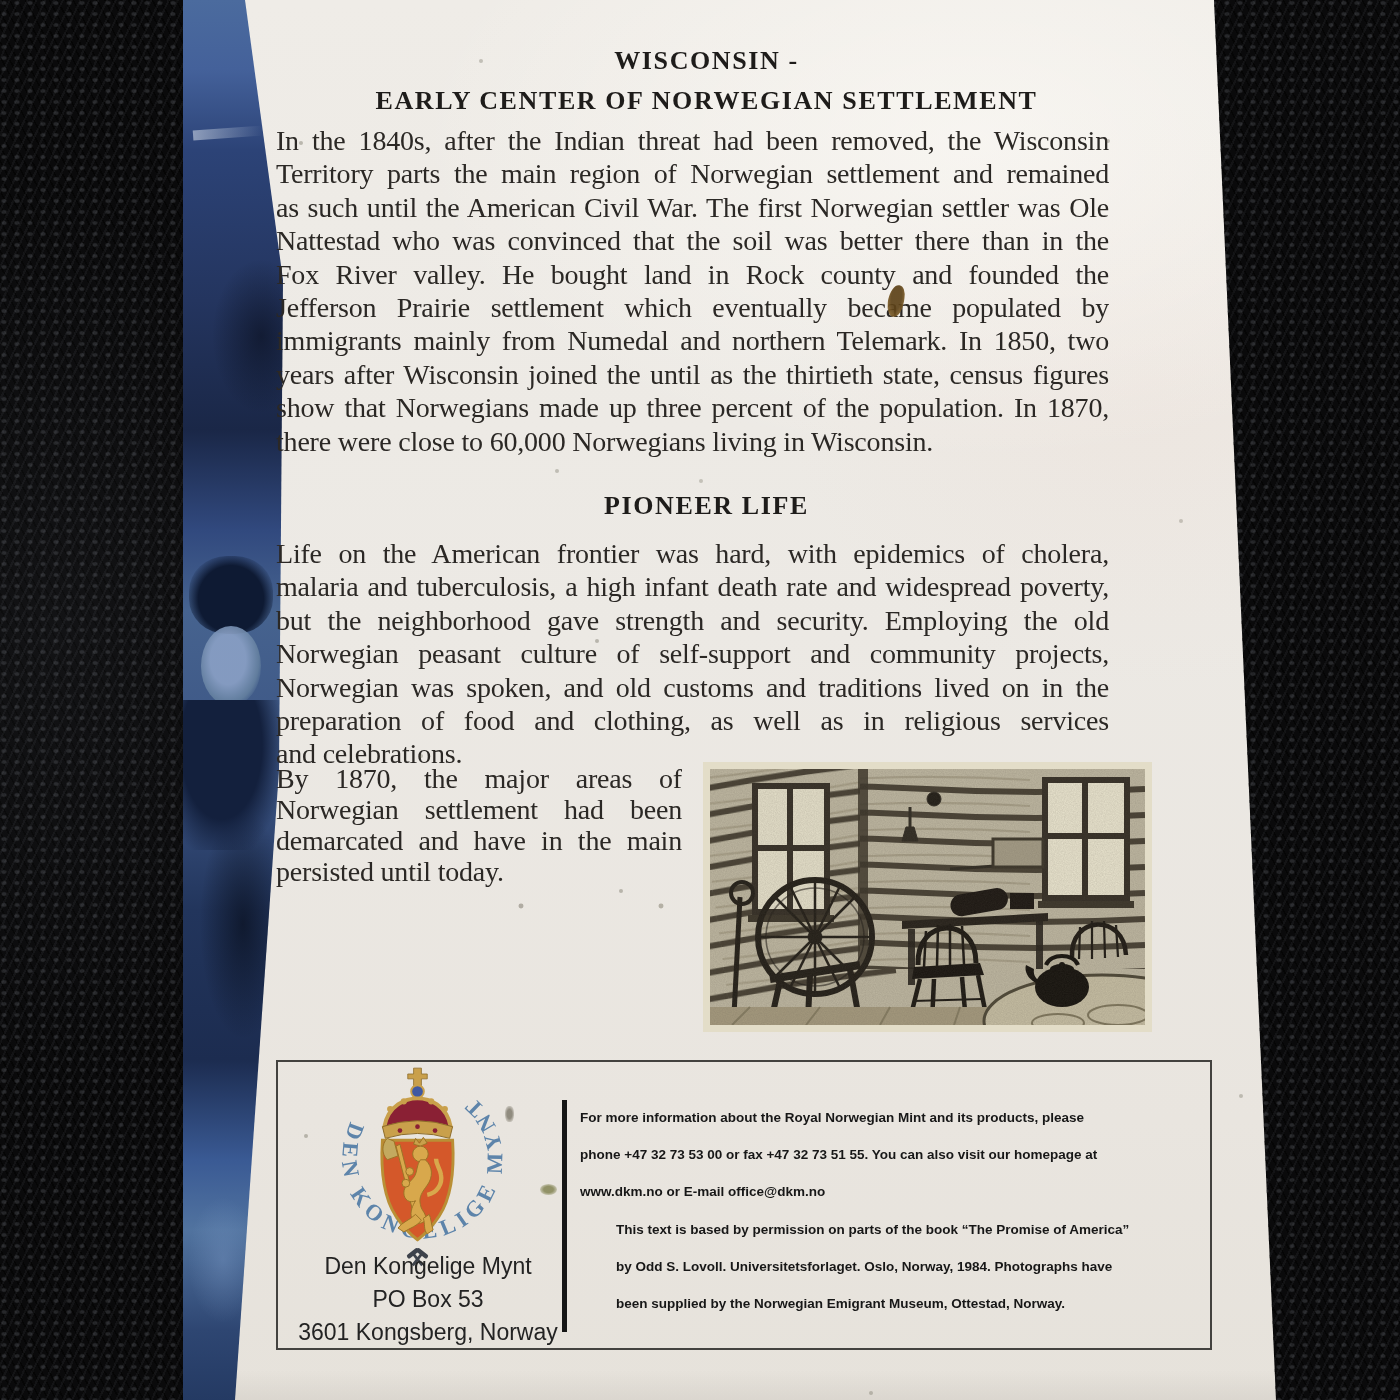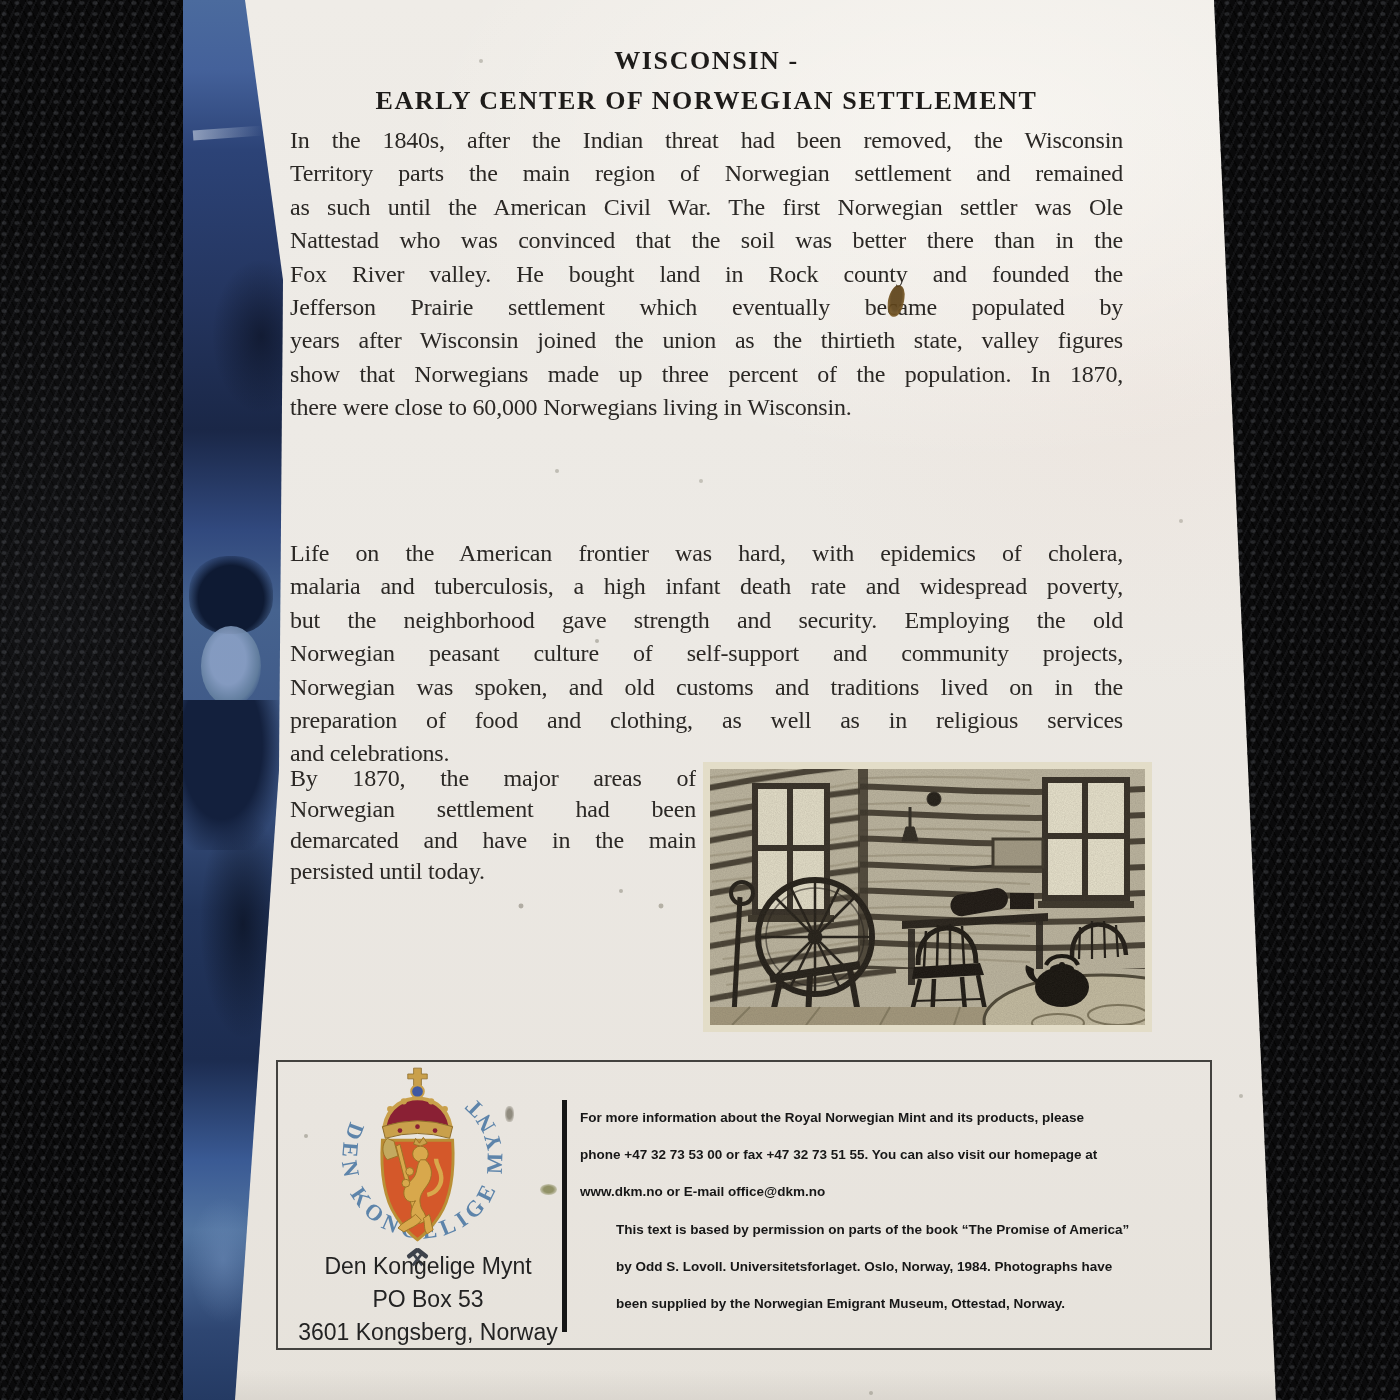--- a/index.html
+++ b/index.html
@@ -43,21 +43,21 @@
     background-image:
       radial-gradient(4.5px 3.5px at 4px 3px, rgba(96,99,106,.33) 0 35%, rgba(96,99,106,0) 75%),
       repeating-linear-gradient(115deg, rgba(70,72,78,.16) 0 2px, rgba(0,0,0,0) 2px 8px),
       repeating-linear-gradient(62deg, rgba(0,0,0,.55) 0 1.5px, rgba(0,0,0,0) 1.5px 7px);
     background-size:13px 11px,auto,auto;
     clip-path:polygon(4px 0,100% 0,100% 100%,66px 100%);}
   
   .abs{position:absolute;}
   .t-title{left:107px;width:833px;text-align:center;font-weight:bold;font-size:26px;
     letter-spacing:1.6px;color:#1e1c1a;line-height:34px;}
-  .para{left:107px;width:833px;color:#2b2825;font-size:24px;letter-spacing:-0.2px;}
+  .para{left:93px;width:833px;color:#2b2825;font-size:28px;letter-spacing:-0.2px;}
   .jline{display:block;height:33.4px;line-height:33.4px;text-align:justify;text-align-last:justify;
     white-space:normal;overflow:hidden;}
   .jlast{text-align-last:left;font-family:Liberation Serif, serif;}
   .para3{width:406px;}
   .para3 .jline{height:31px;line-height:31px;}
   
   .footer-box{left:93px;top:1060px;width:936px;height:290px;border:2px solid #43423f;box-sizing:border-box;}
   .divider{position:absolute;left:284px;top:38px;width:5px;height:232px;background:#161616;}
   .address{position:absolute;left:0;top:188px;width:300px;text-align:center;
     font-family:"Liberation Sans","DejaVu Sans",sans-serif;font-size:23px;line-height:33px;color:#232323;}
@@ -101,25 +101,27 @@
     <div class="abs t-title" style="top:44px;">WISCONSIN -</div>
     <div class="abs t-title" style="top:84px;">EARLY CENTER OF NORWEGIAN SETTLEMENT</div>
 
     <div class="abs para" style="top:124px;">
       <span class="jline">In the 1840s, after the Indian threat had been removed, the Wisconsin</span>
       <span class="jline">Territory parts the main region of Norwegian settlement and remained</span>
       <span class="jline">as such until the American Civil War. The first Norwegian settler was Ole</span>
       <span class="jline">Nattestad who was convinced that the soil was better there than in the</span>
       <span class="jline">Fox River valley. He bought land in Rock county and founded the</span>
       <span class="jline">Jefferson Prairie settlement which eventually became populated by</span>
-      <span class="jline">years after Wisconsin joined the union as the thirtieth state, valley figures</span>
+      <span class="jline">immigrants mainly from Numedal and northern Telemark. In 1850, two</span>
+      <span class="jline">years after Wisconsin joined the until as the thirtieth state, census figures</span>
       <span class="jline">show that Norwegians made up three percent of the population. In 1870,</span>
       <span class="jline jlast">there were close to 60,000 Norwegians living in Wisconsin.</span>
     </div>
 
+    <div class="abs t-title" style="top:489px;">PIONEER LIFE</div>
 
     <div class="abs para" style="top:537px;">
       <span class="jline">Life on the American frontier was hard, with epidemics of cholera,</span>
       <span class="jline">malaria and tuberculosis, a high infant death rate and widespread poverty,</span>
       <span class="jline">but the neighborhood gave strength and security. Employing the old</span>
       <span class="jline">Norwegian peasant culture of self-support and community projects,</span>
       <span class="jline">Norwegian was spoken, and old customs and traditions lived on in the</span>
       <span class="jline">preparation of food and clothing, as well as in religious services</span>
       <span class="jline jlast">and celebrations.</span>
     </div>

